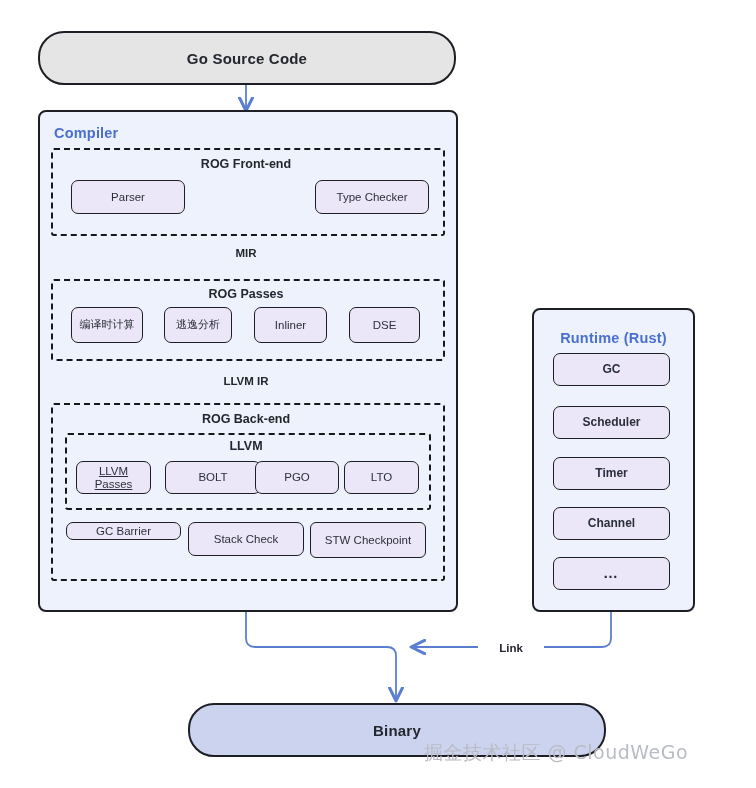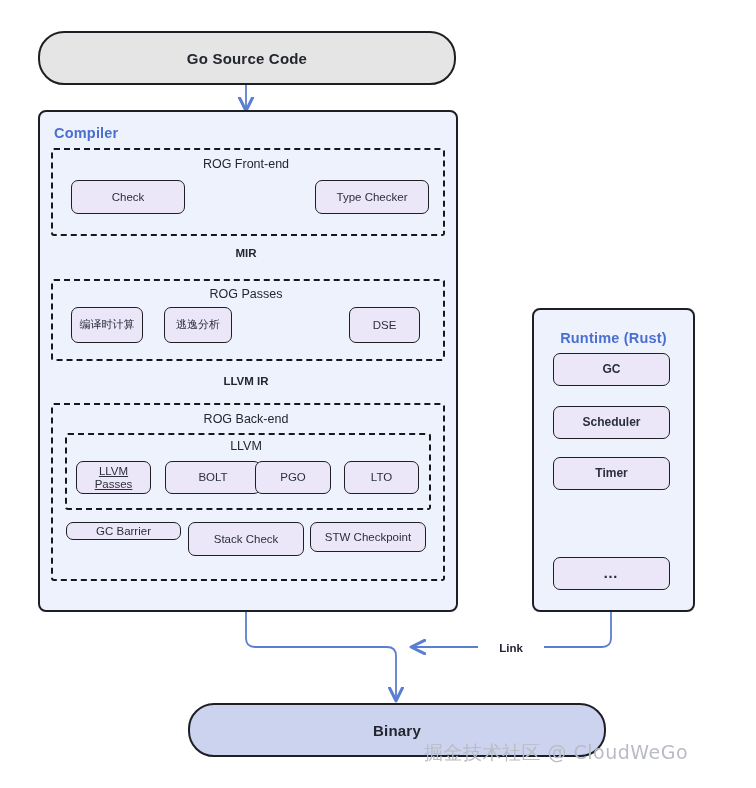--- a/index.html
+++ b/index.html
@@ -65,21 +65,21 @@
     position: absolute;
     border: 2px dashed #16181d;
     border-radius: 3px;
     background: transparent;
   }
   .group-title {
     position: absolute;
     left: 0;
     width: 100%;
     text-align: center;
-    font-weight: normal;
+    font-weight: bold;
     font-size: 12.5px;
     color: #23262e;
     white-space: nowrap;
   }
 
   
   .chip {
     position: absolute;
     border: 1.6px solid #1d1f25;
     border-radius: 7px;
@@ -168,85 +168,91 @@
   </div>
 
   <div class="panel" style="left:38px; top:110px; width:416px; height:498px;">
     <div class="panel-title" style="left:14px; top:13px;">Compiler</div>
   </div>
 
   <div class="dashed" style="left:51px; top:148px; width:390px; height:84px;"></div>
   <div class="group-title" style="left:51px; top:157px; width:390px;">ROG Front-end</div>
 
   <div class="chip" style="left:71px; top:180px; width:114px; height:34px;">
-    <span>Check</span>
+    <span>Parser</span>
   </div>
   <div class="chip" style="left:315px; top:180px; width:114px; height:34px;">
     <span>Type Checker</span>
   </div>
 
   <div class="edge-label" style="left:206px; top:247px; width:80px;">MIR</div>
 
   <div class="dashed" style="left:51px; top:279px; width:390px; height:78px;"></div>
   <div class="group-title" style="left:51px; top:287px; width:390px;">ROG Passes</div>
 
   <div class="chip cn" style="left:71px; top:307px; width:72px; height:36px;">
     <span>编译时计算</span>
   </div>
   <div class="chip cn" style="left:164px; top:307px; width:68px; height:36px;">
     <span>逃逸分析</span>
   </div>
+  <div class="chip" style="left:254px; top:307px; width:73px; height:36px;">
+    <span>Inliner</span>
+  </div>
   <div class="chip" style="left:349px; top:307px; width:71px; height:36px;">
     <span>DSE</span>
   </div>
 
   <div class="edge-label" style="left:196px; top:375px; width:100px;">LLVM IR</div>
 
   <div class="dashed" style="left:51px; top:403px; width:390px; height:174px;"></div>
   <div class="group-title" style="left:51px; top:412px; width:390px;">ROG Back-end</div>
 
   <div class="dashed" style="left:65px; top:433px; width:362px; height:73px;"></div>
   <div class="group-title" style="left:65px; top:439px; width:362px;">LLVM</div>
 
   <div class="chip" style="left:76px; top:461px; width:75px; height:33px;text-decoration:underline;">
     <span>LLVM Passes</span>
   </div>
   <div class="chip" style="left:165px; top:461px; width:96px; height:33px;">
     <span>BOLT</span>
   </div>
-  <div class="chip" style="left:255px; top:461px; width:76px; height:33px;">
+  <div class="chip" style="left:255px; top:461px; width:84px; height:33px;">
     <span>PGO</span>
   </div>
   <div class="chip" style="left:344px; top:461px; width:75px; height:33px;">
     <span>LTO</span>
   </div>
 
   <div class="chip" style="left:66px; top:522px; width:115px; height:18px;">
     <span>GC Barrier</span>
   </div>
   <div class="chip" style="left:188px; top:522px; width:116px; height:34px;">
     <span>Stack Check</span>
   </div>
-  <div class="chip" style="left:310px; top:522px; width:116px; height:30px;">
+  <div class="chip" style="left:310px; top:522px; width:116px; height:36px;border-radius:6px;">
     <span>STW Checkpoint</span>
   </div>
 
   <div class="panel" style="left:532px; top:308px; width:159px; height:300px;">
     <div class="panel-title centered" style="top:12px;margin-top:8px;">Runtime (Rust)</div>
   </div>
 
   <div class="chip bold" style="left:553px; top:406px; width:117px; height:33px;">
     <span>Scheduler</span>
   </div>
   <div class="chip bold" style="left:553px; top:353px; width:117px; height:33px;">
     <span>GC</span>
   </div>
   <div class="chip bold" style="left:553px; top:457px; width:117px; height:33px;">
     <span>Timer</span>
   </div>
+  <div class="chip bold" style="left:553px; top:507px; width:117px; height:33px;">
+    <span>Channel</span>
+  </div>
   <div class="chip dots" style="left:553px; top:557px; width:117px; height:33px;">
     <span>…</span>
   </div>
 
   <div class="edge-label" style="left:478px; top:640px; width:54px; background:#ffffff; padding:2px 6px;">Link</div>
 
   <div class="pill binary" style="left:188px; top:703px; width:414px; height:50px;">
     <span>Binary</span>
   </div>
 

